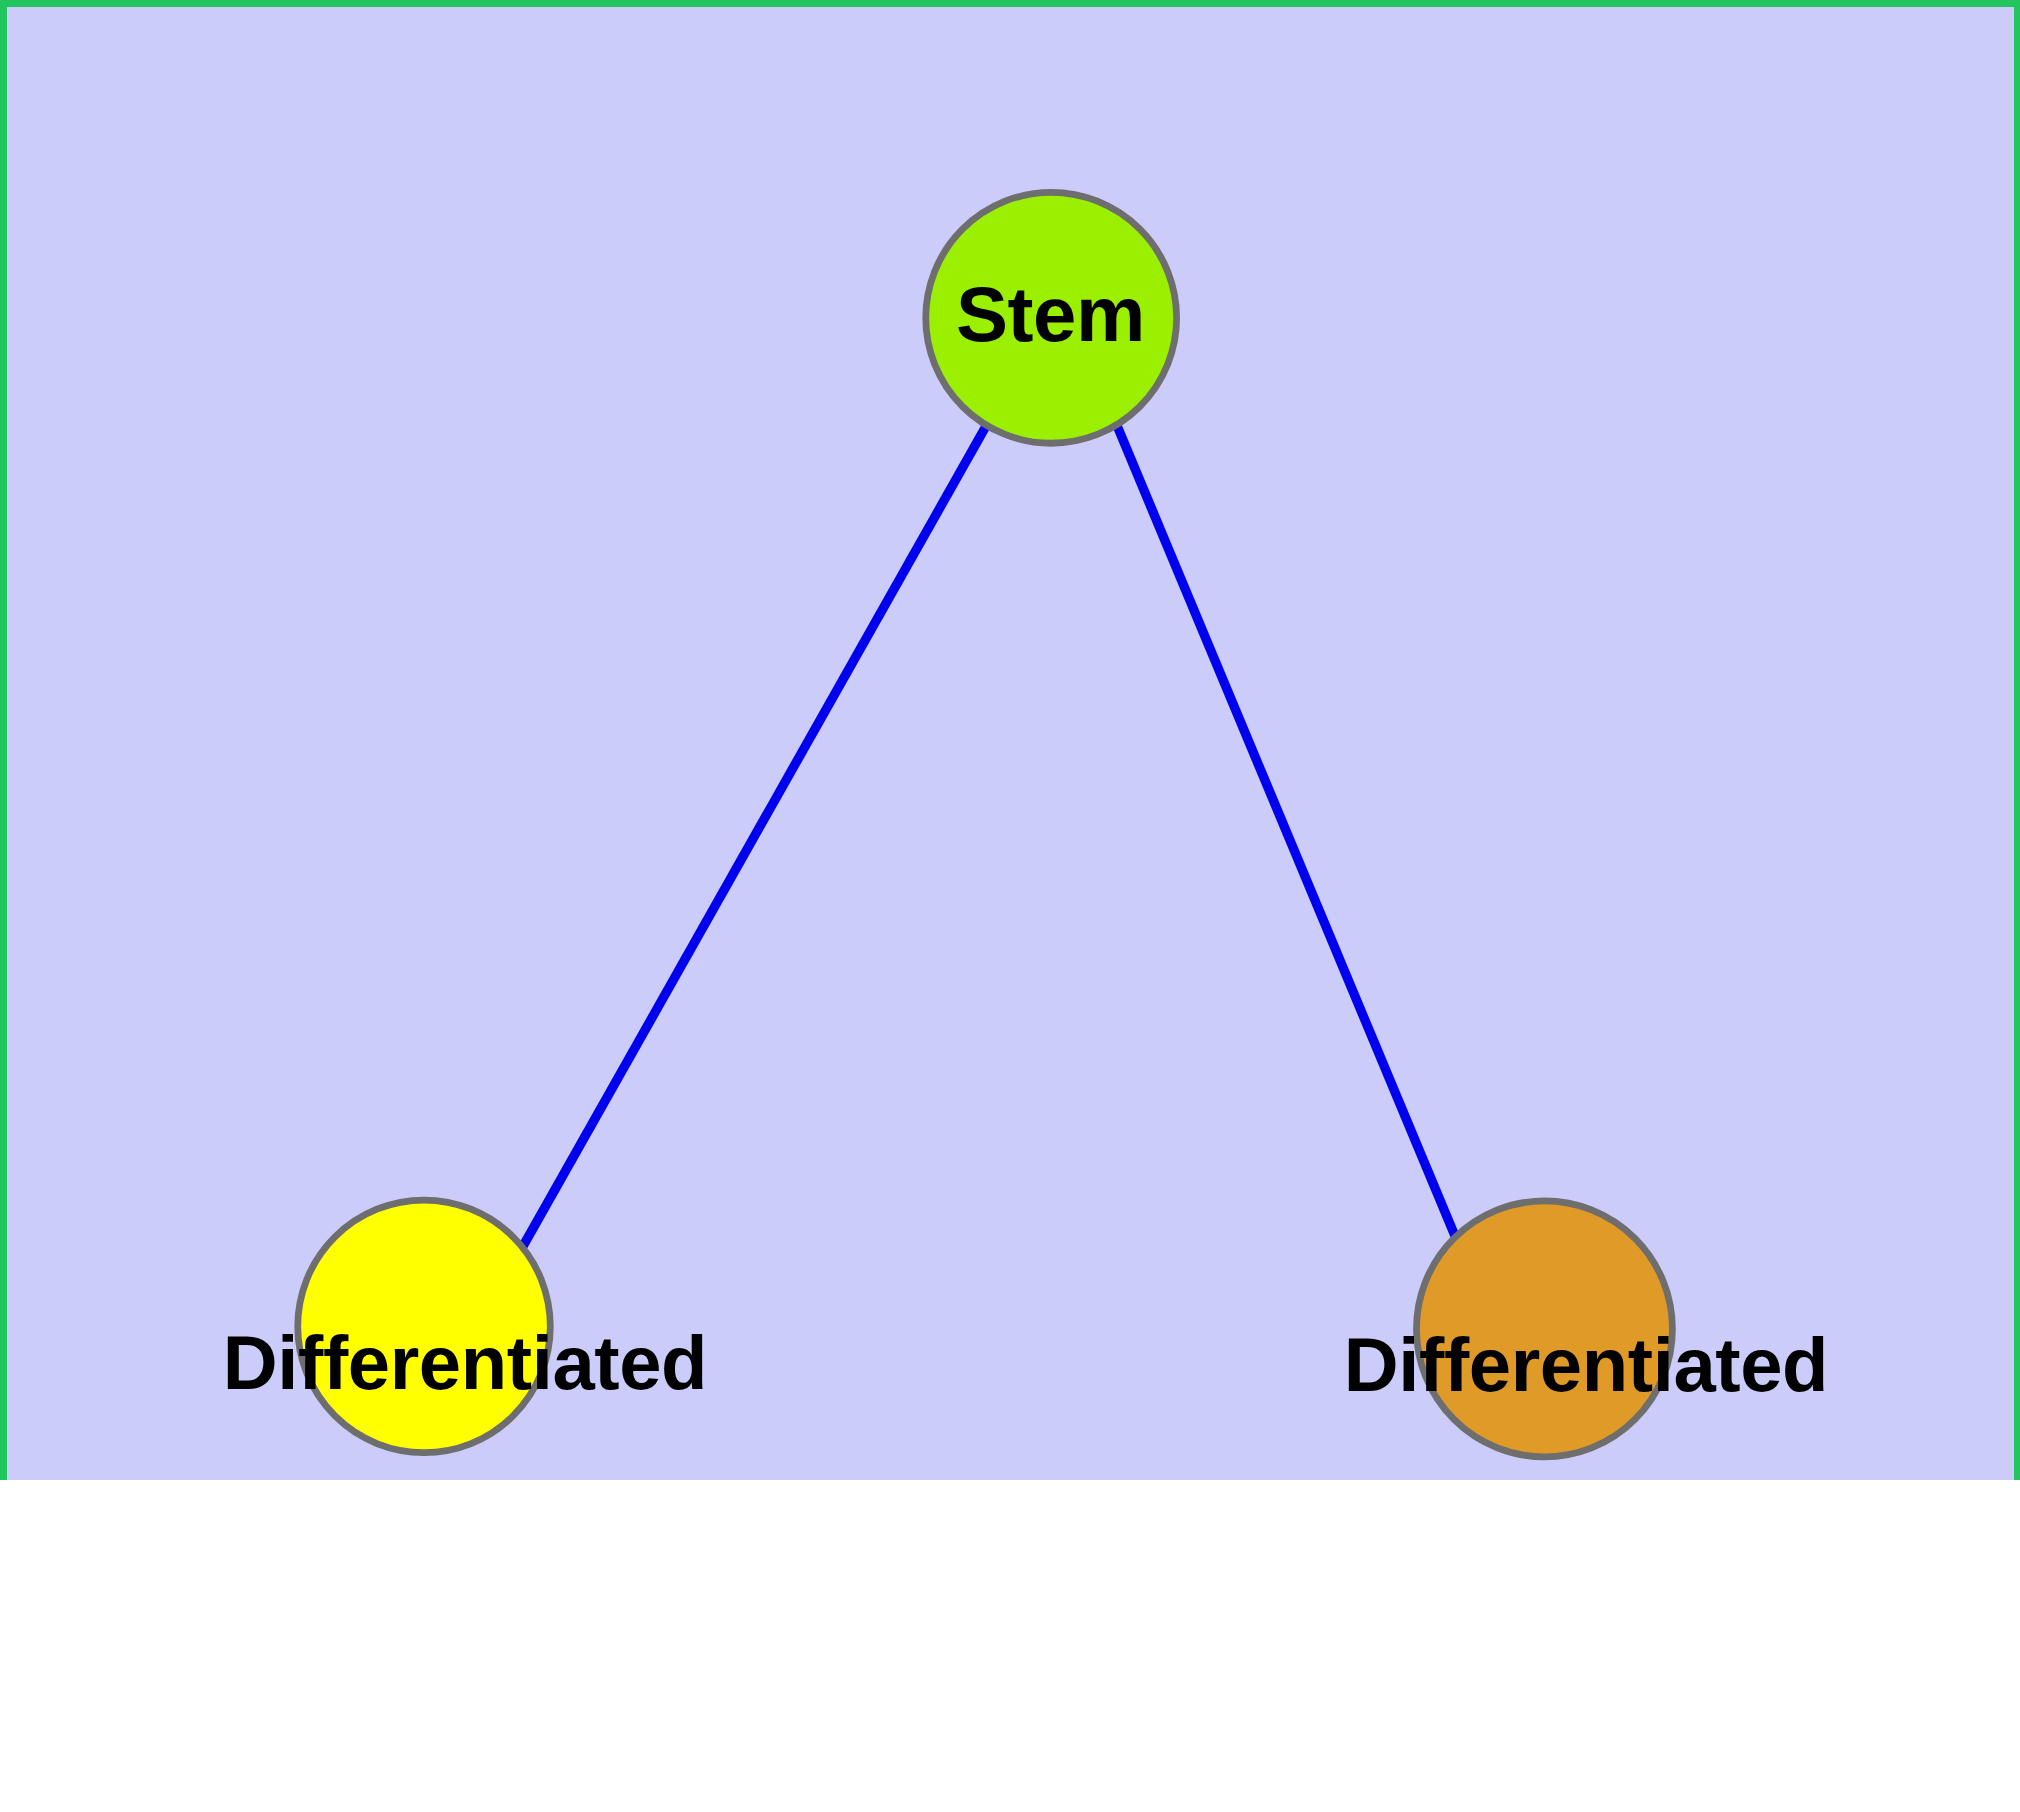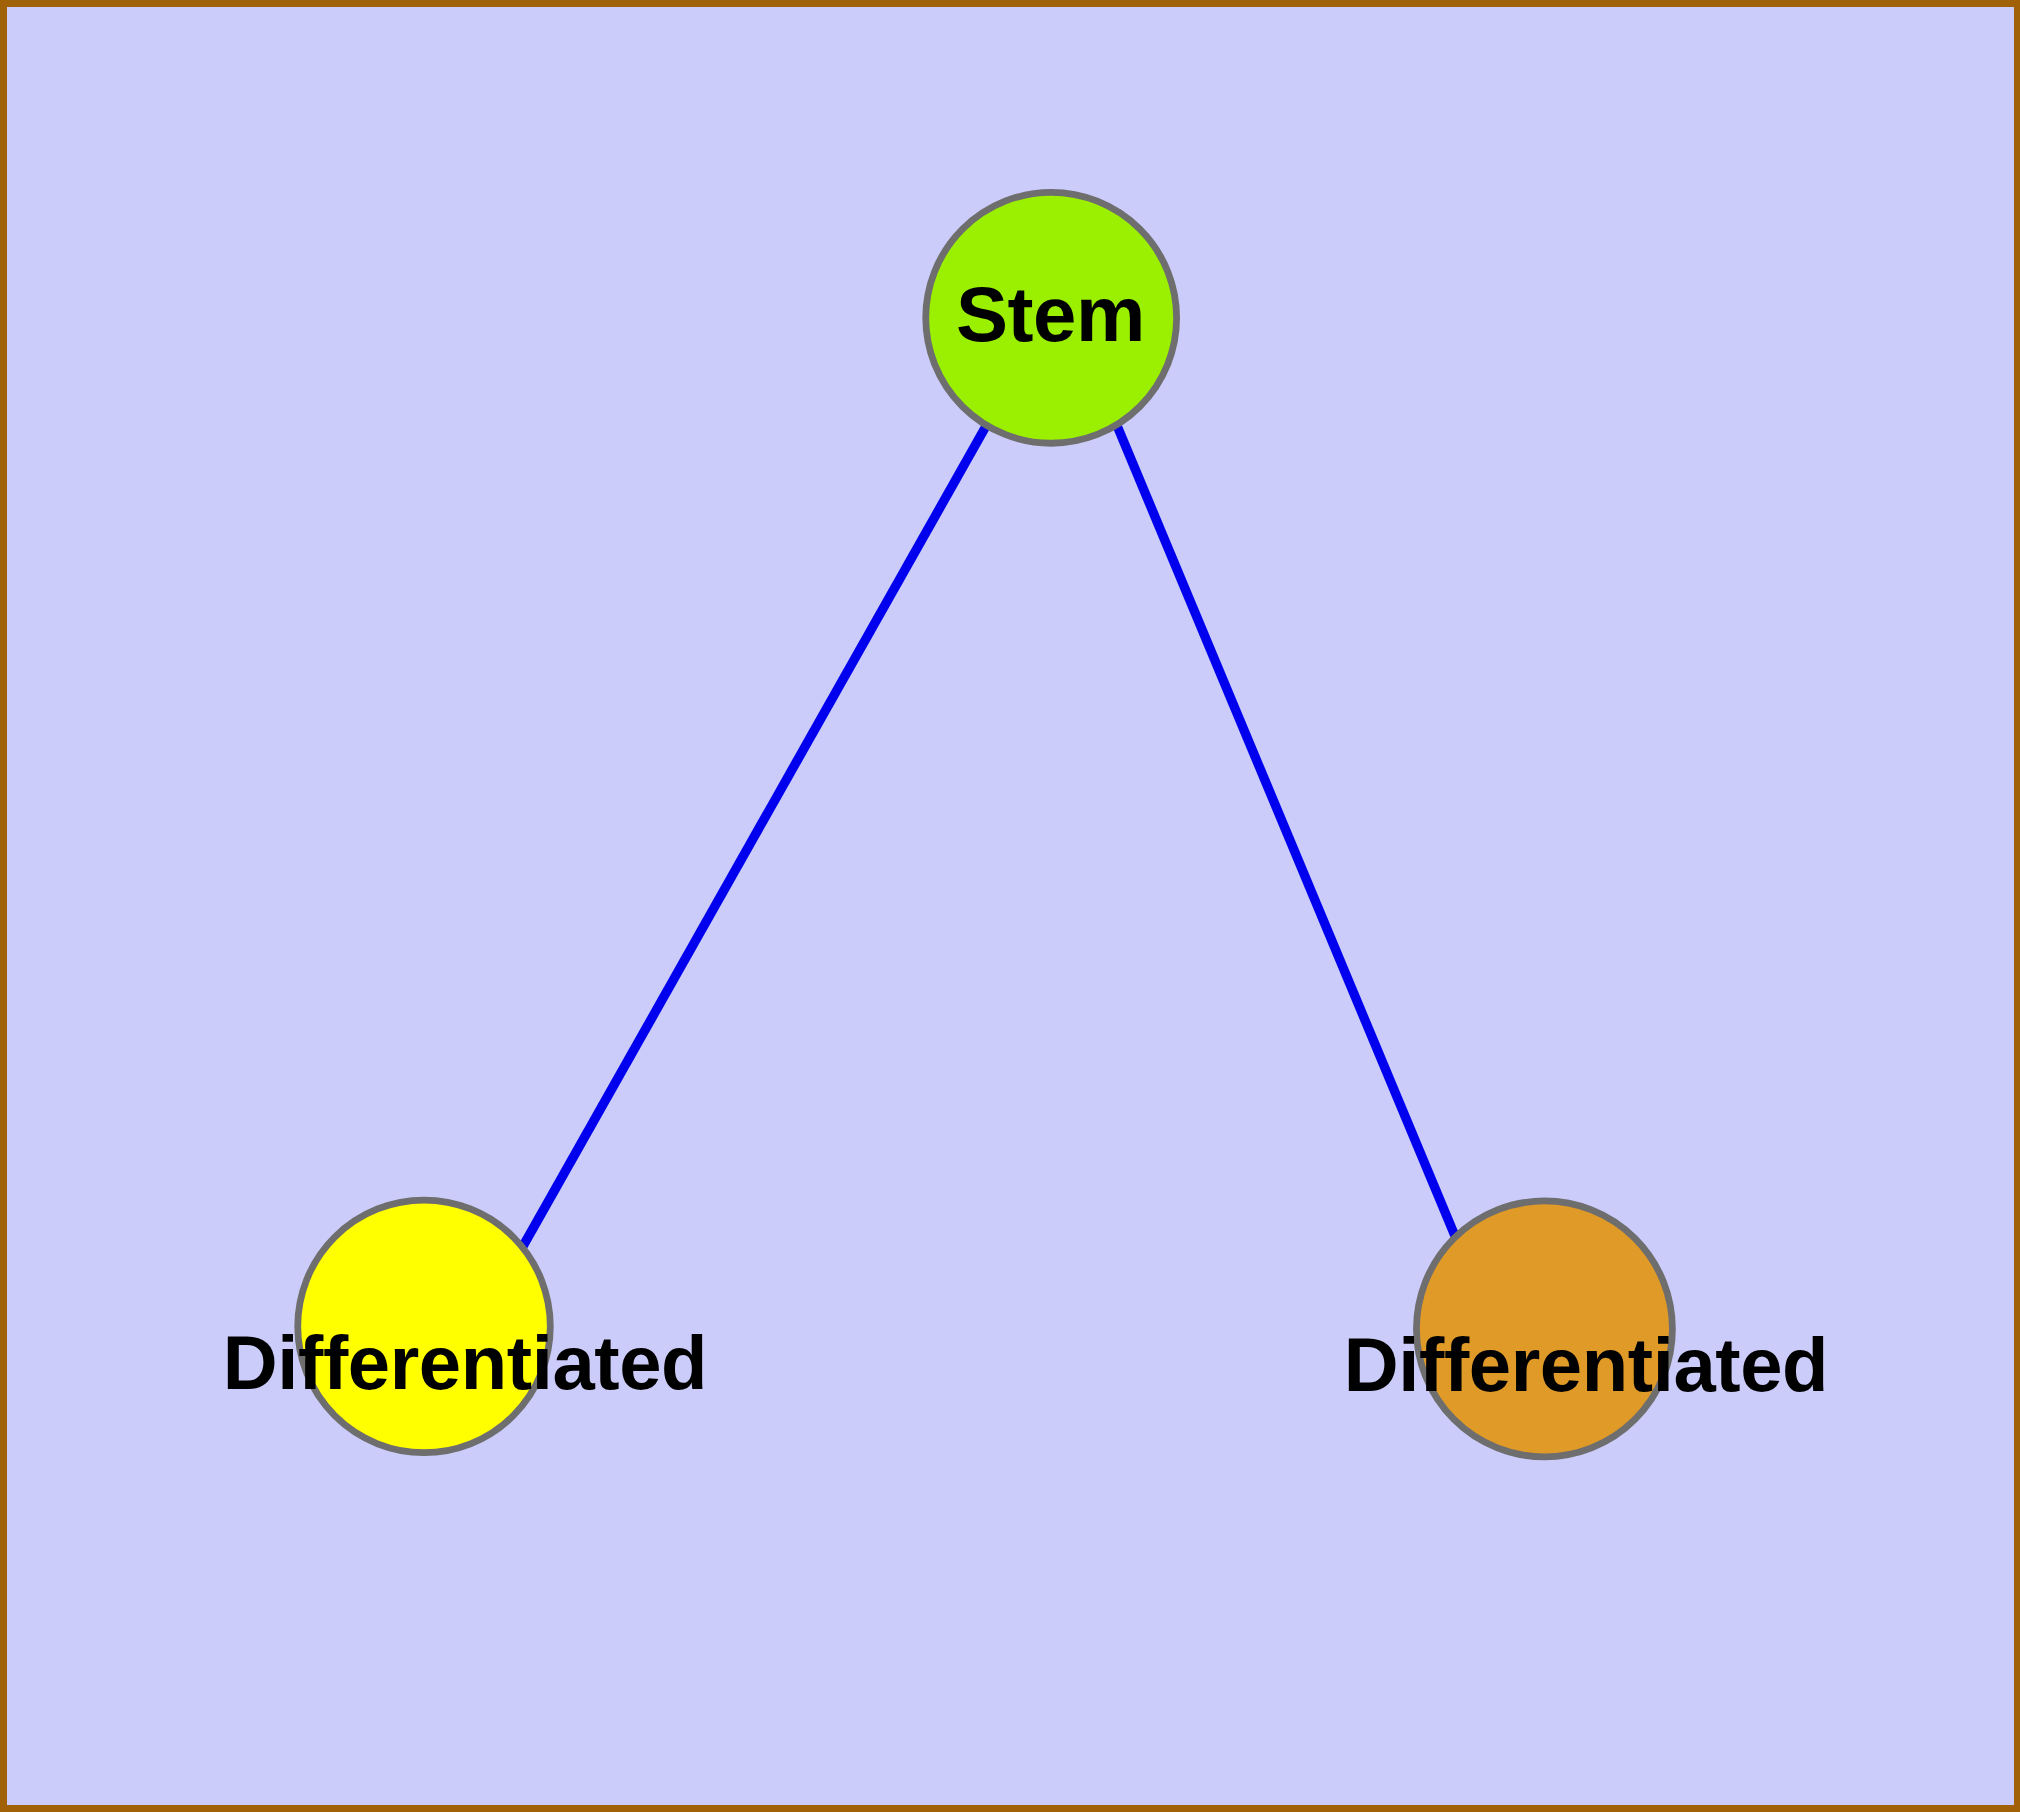--- a/index.html
+++ b/index.html
@@ -4,22 +4,22 @@
 <title>Cell Differentiation Graph</title>
 <style>
   html, body {
     margin: 0;
     padding: 0;
     background: #ffffff;
   }
   #canvas {
     position: relative;
     width: 2021px;
-    height: 1812px;
-    background: #a16207;
+    height: 1480px;
+    background: #22c55e;
     overflow: hidden;
     font-family: "Liberation Sans", "DejaVu Sans", sans-serif;
   }
   #plot-area {
     position: absolute;
     left: 6.8px;
     top: 6.8px;
     width: 2007px;
     height: 1798px;
     background: #ccccfa;

